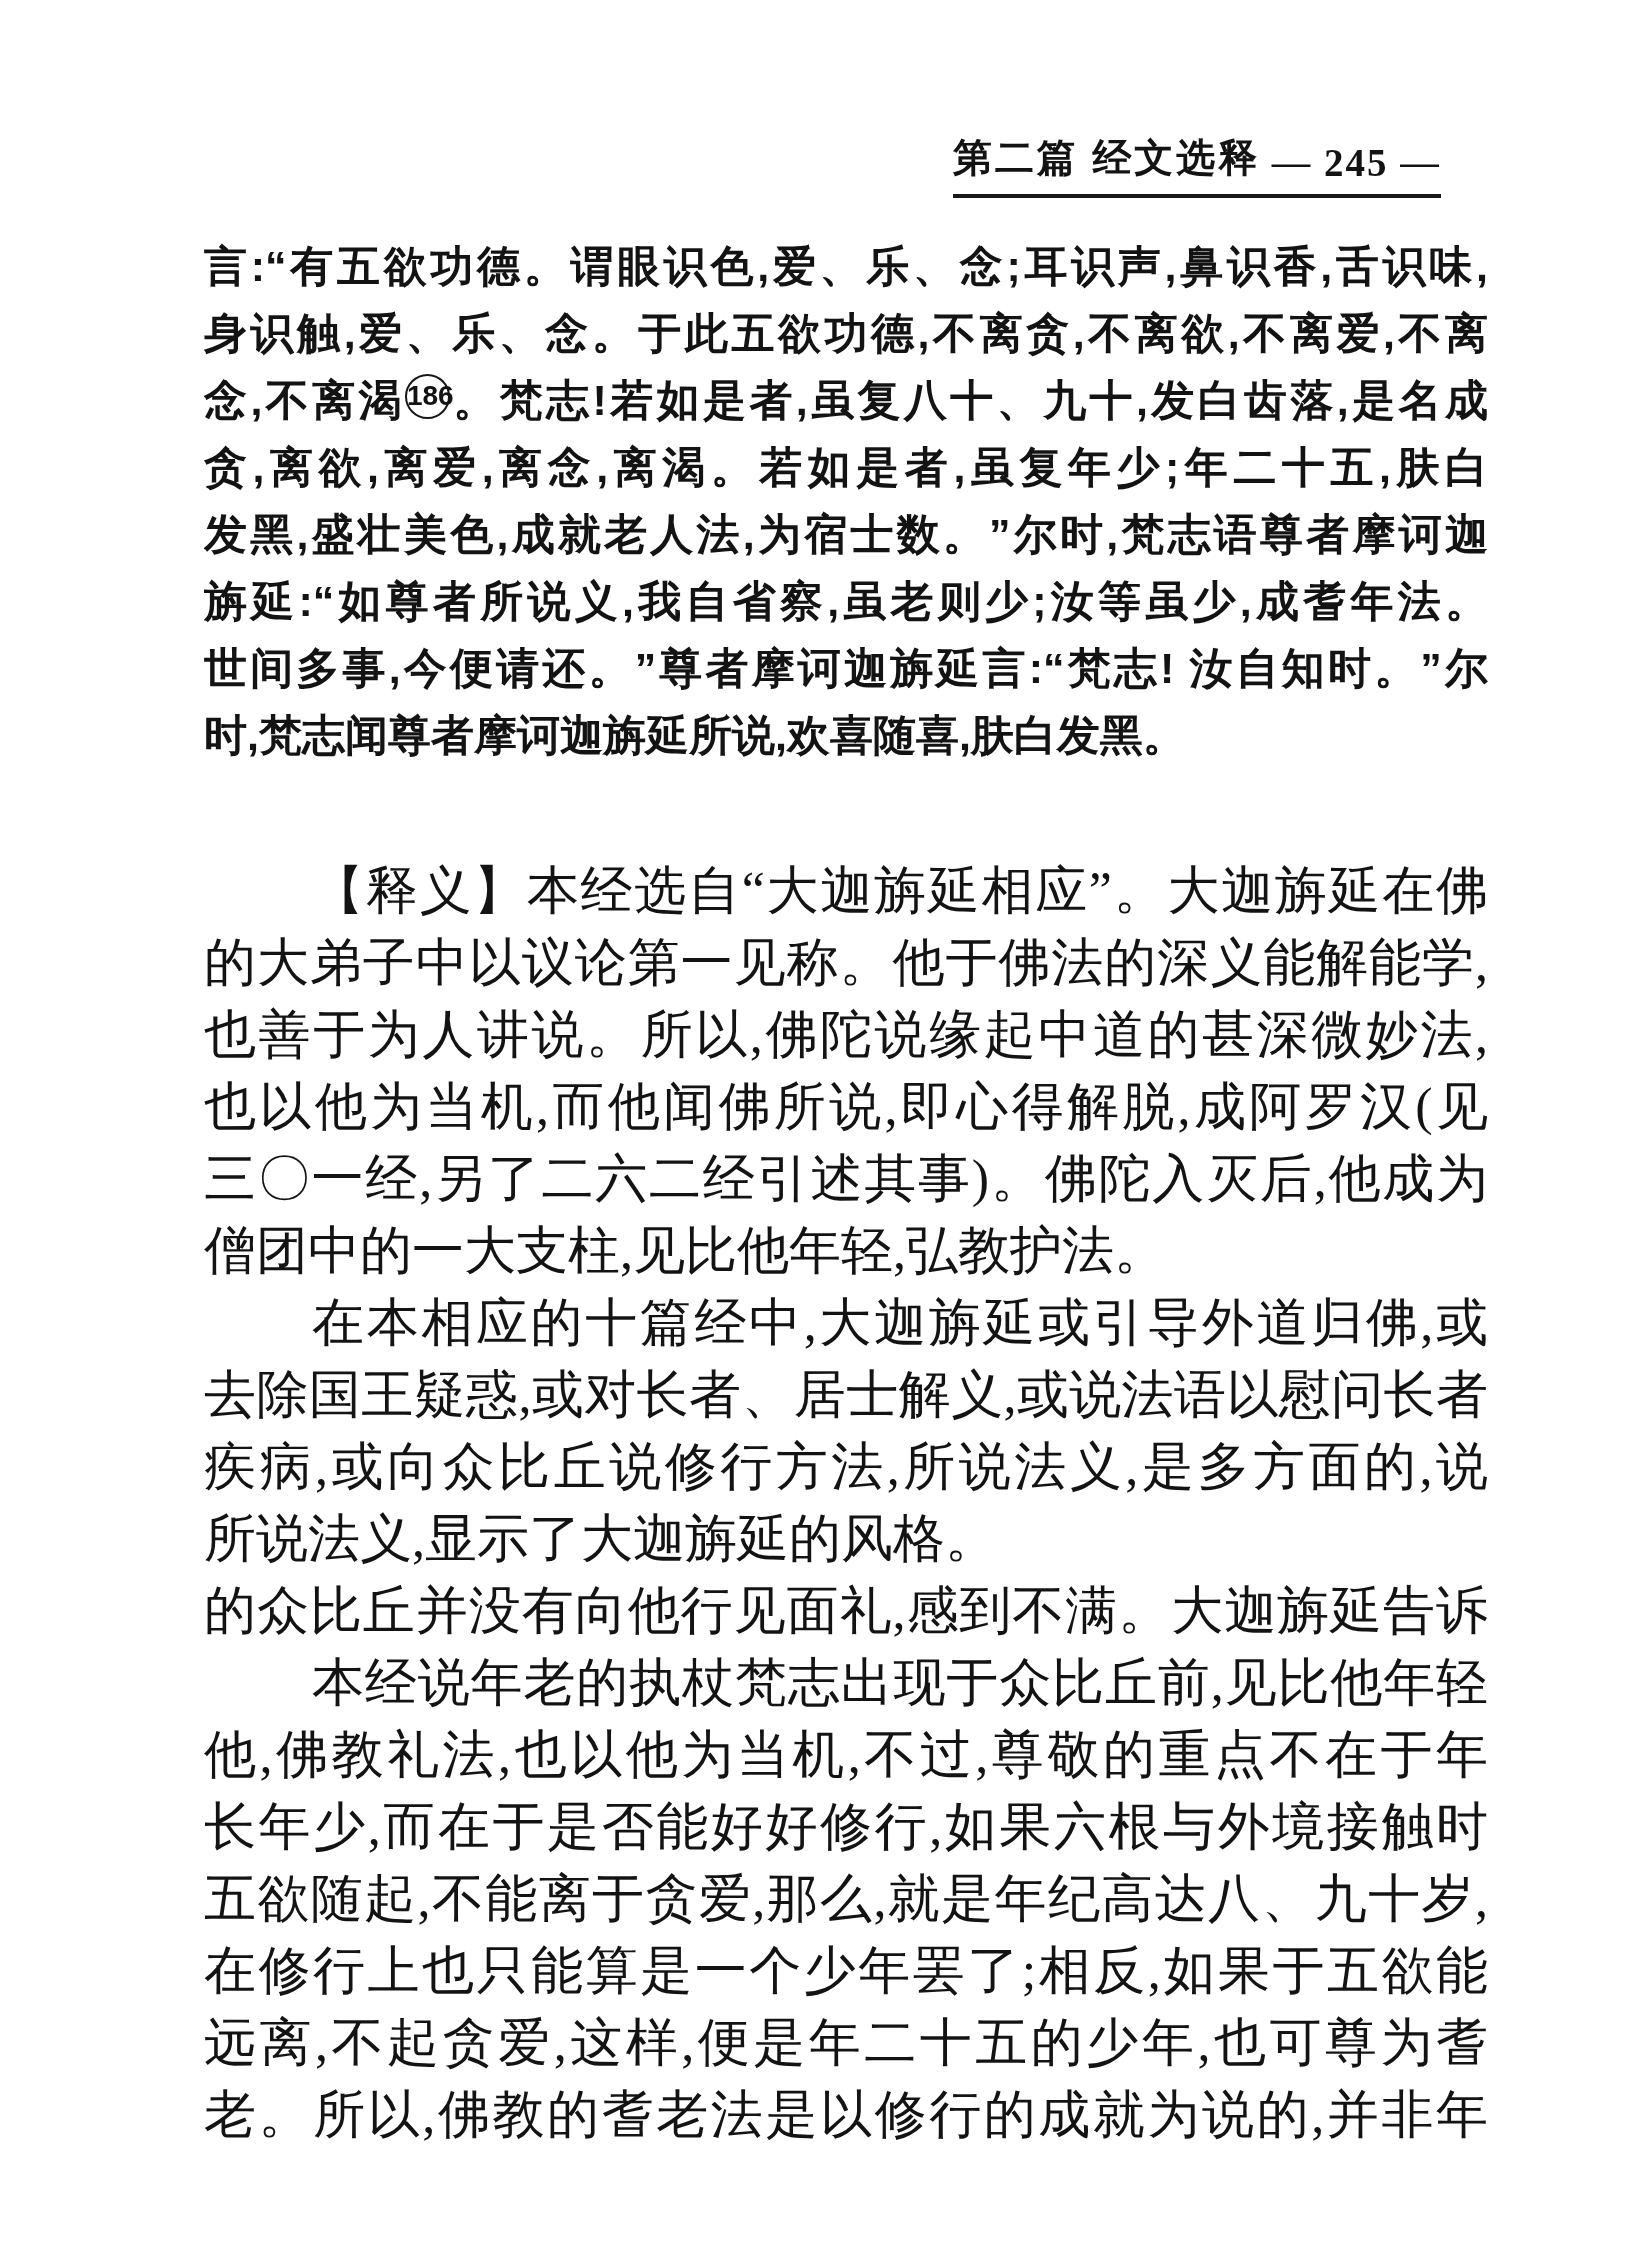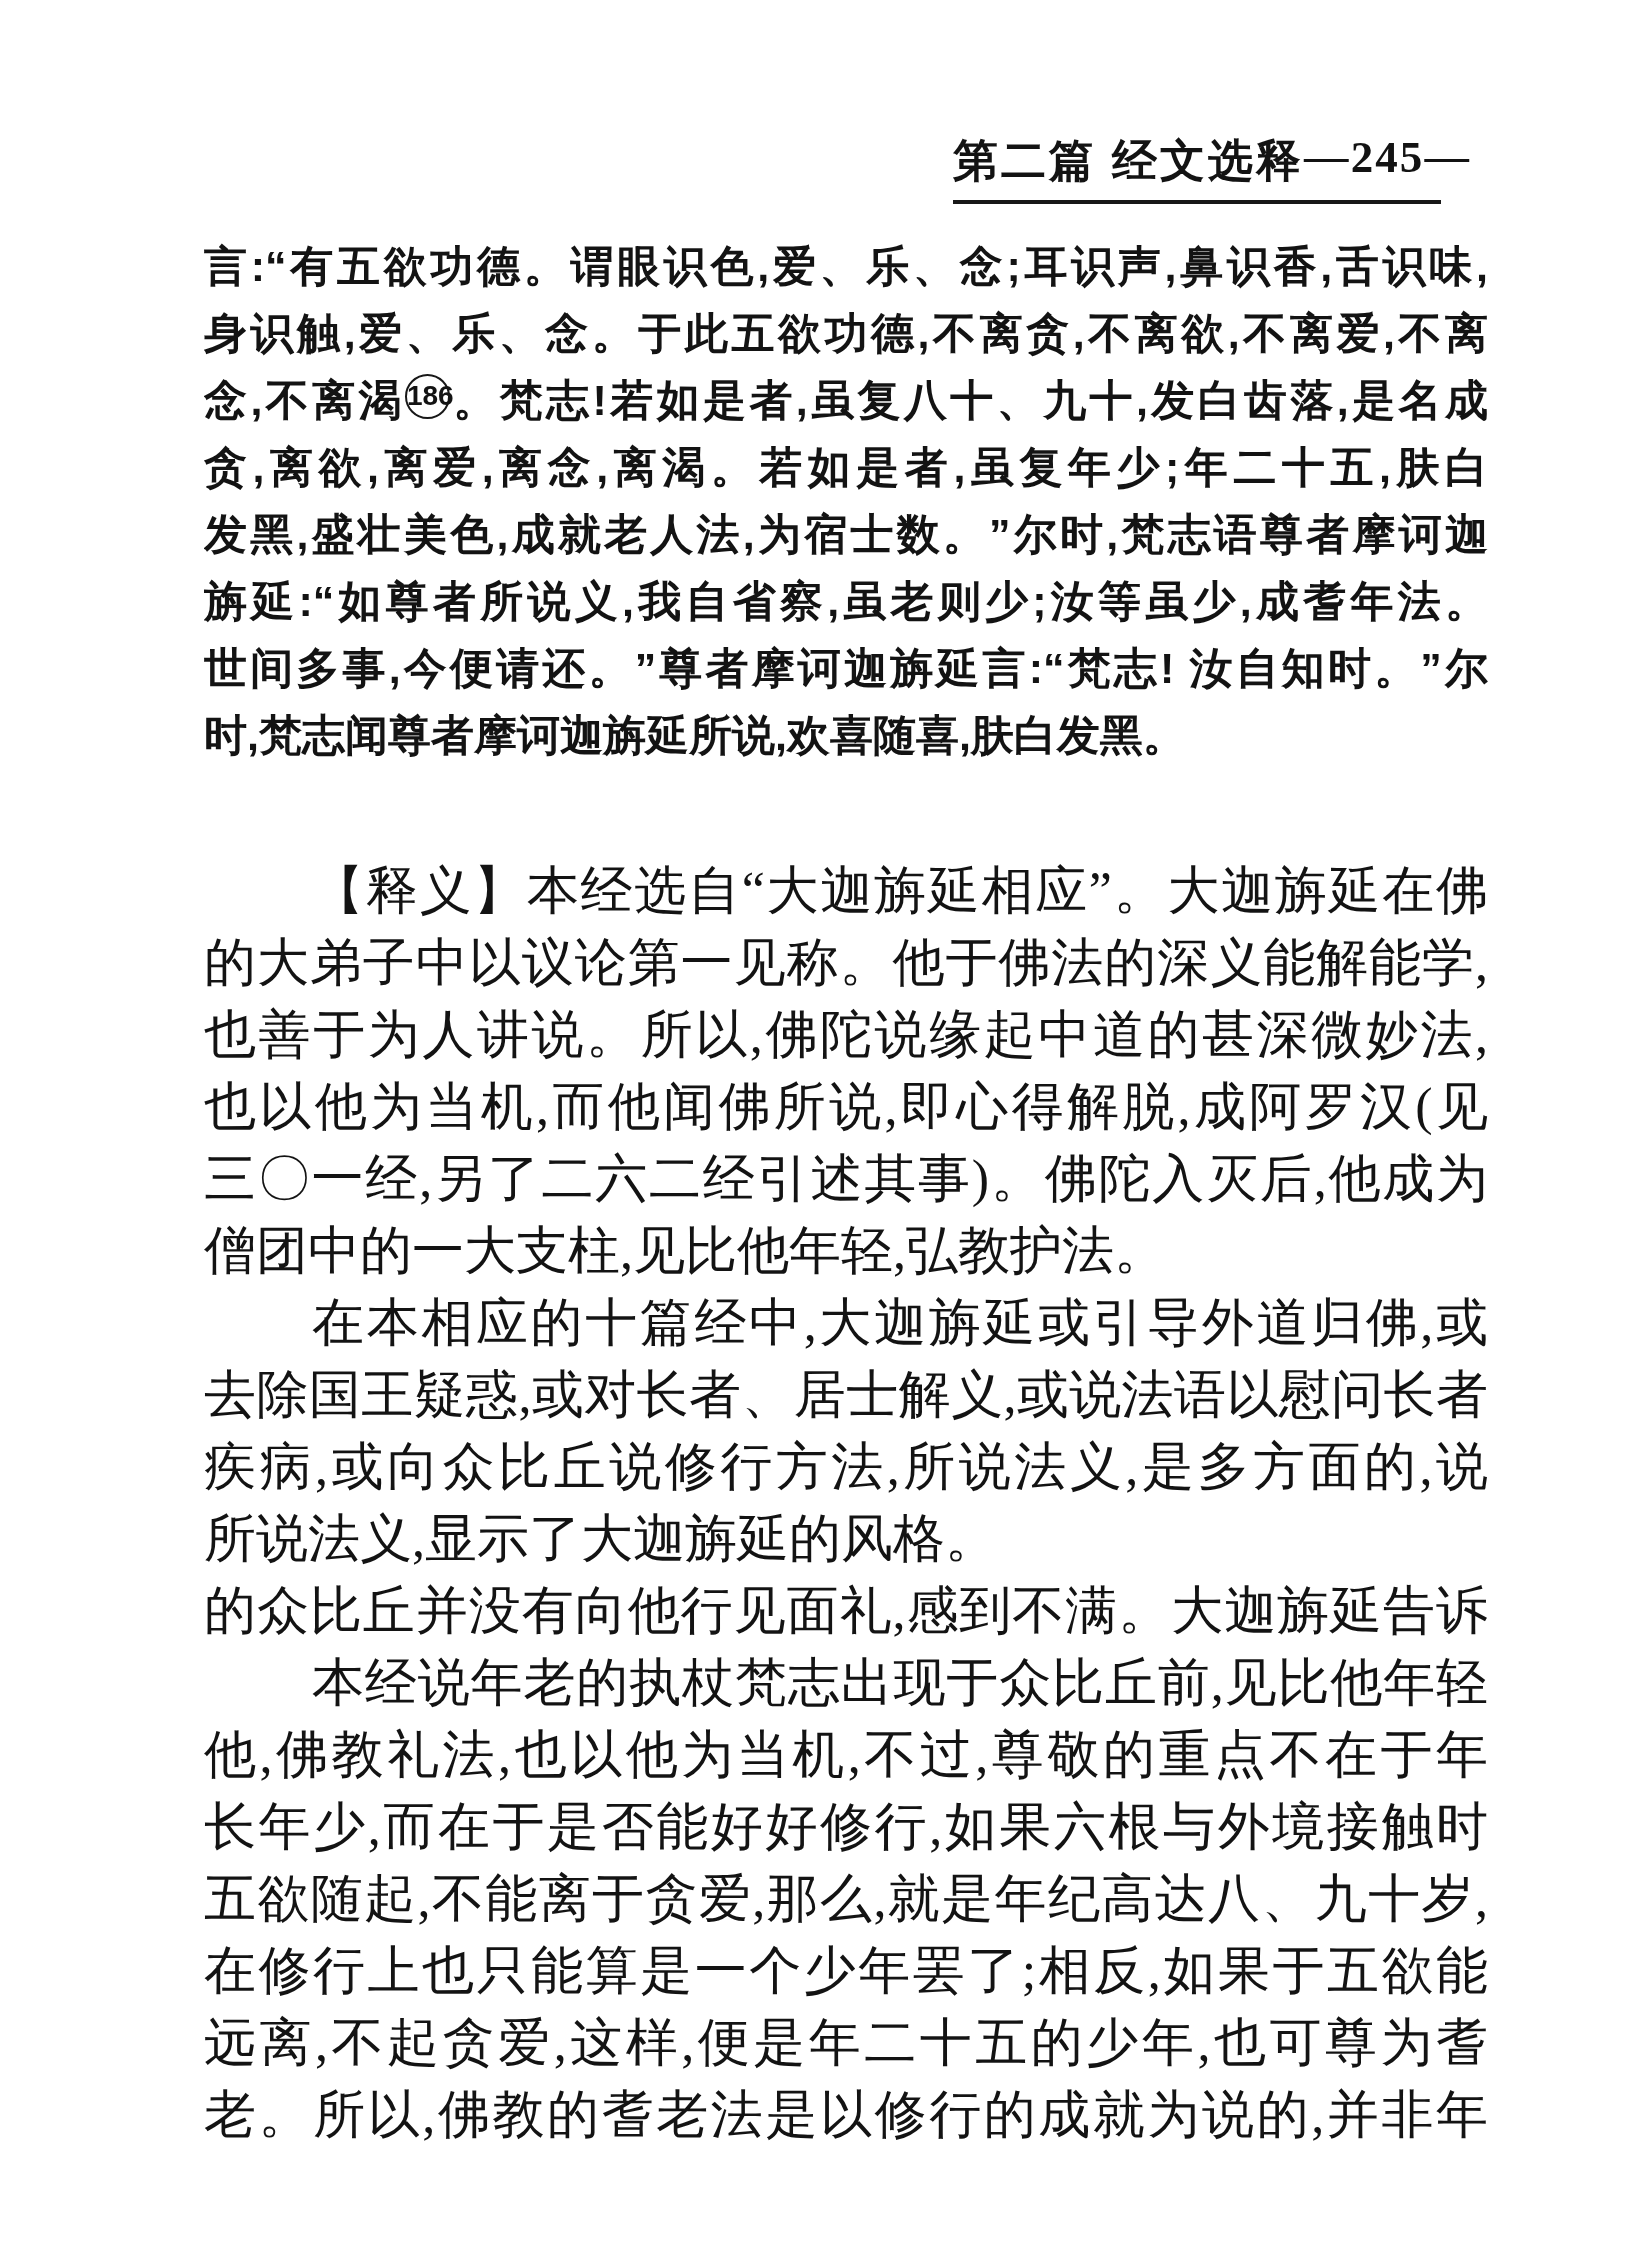--- a/index.html
+++ b/index.html
@@ -14,26 +14,26 @@
   }
 
   
   .running-head {
     position: absolute;
     top: 131px;
     left: 953px;
     width: 488px;
     display: flex;
     justify-content: space-between;
-    align-items: flex-start;
+    align-items: flex-end;
     border-bottom: 4.9px solid #181818;
     padding-bottom: 8.8px;
     font-family: "Liberation Sans", "DejaVu Sans", sans-serif;
     font-weight: bold;
-    font-size: 45px;
+    font-size: 39px;
     letter-spacing: 2px;
     white-space: nowrap;
   }
   .running-head .rh-title { letter-spacing: 2.9px; }
   .running-head .rh-num  { font-family: "Liberation Serif", "DejaVu Serif", serif; font-weight: 600; }
   .running-head .rh-dash { font-weight: normal; }
 
   
   .sutra {
     position: absolute;

